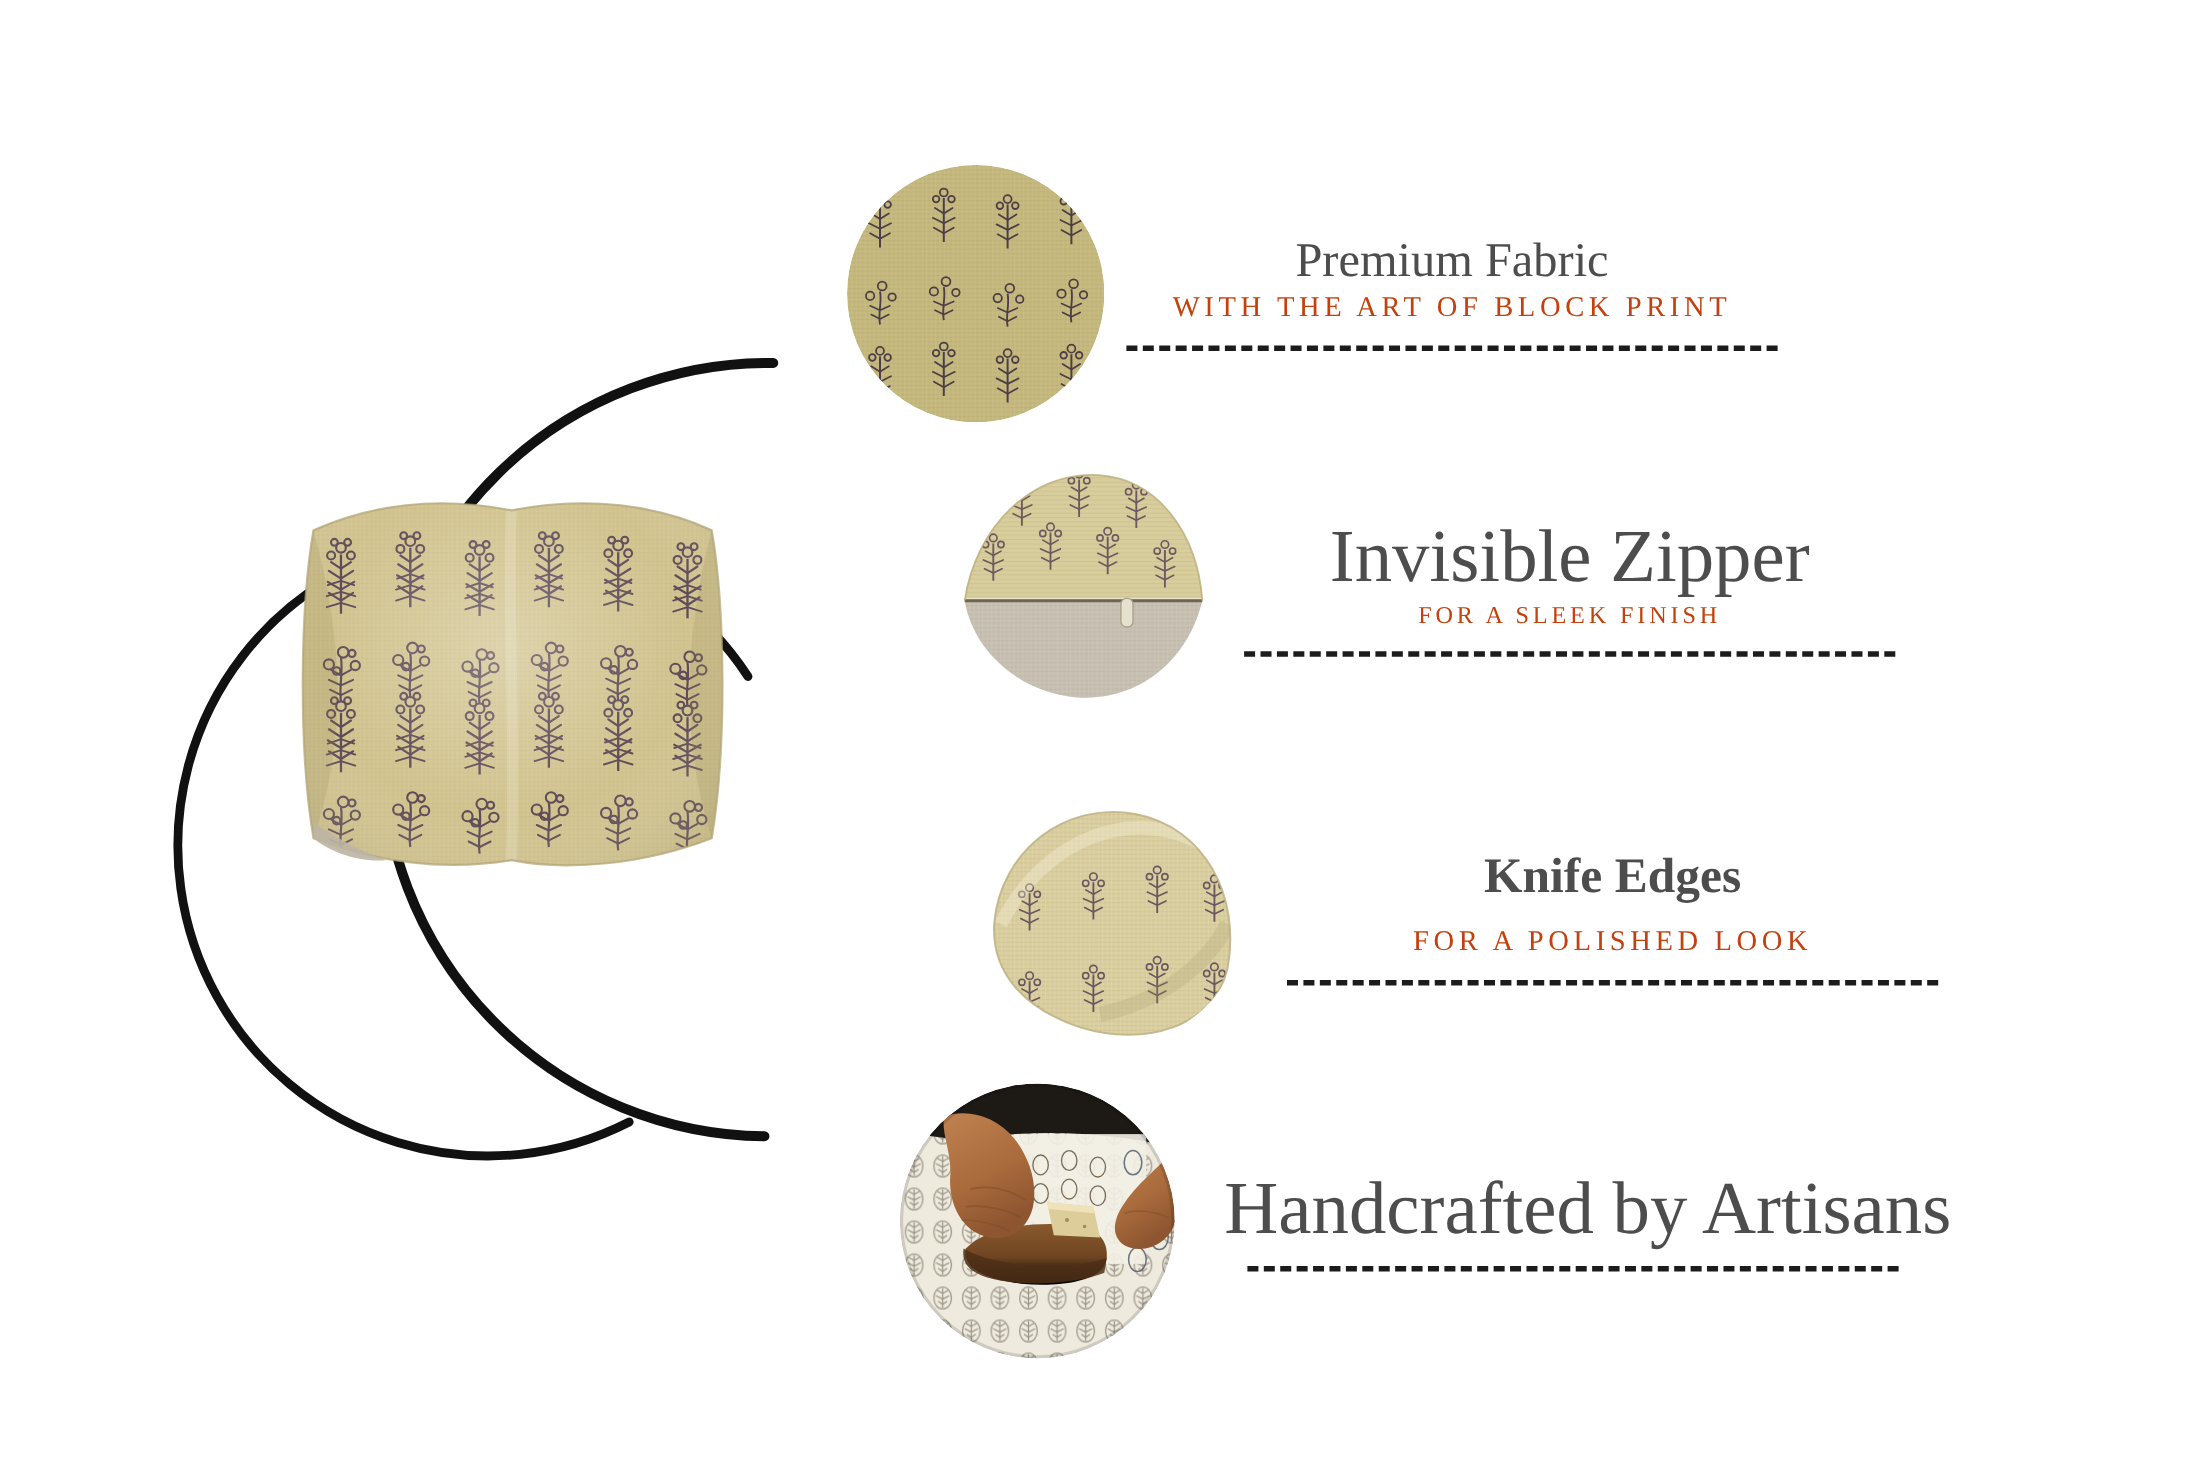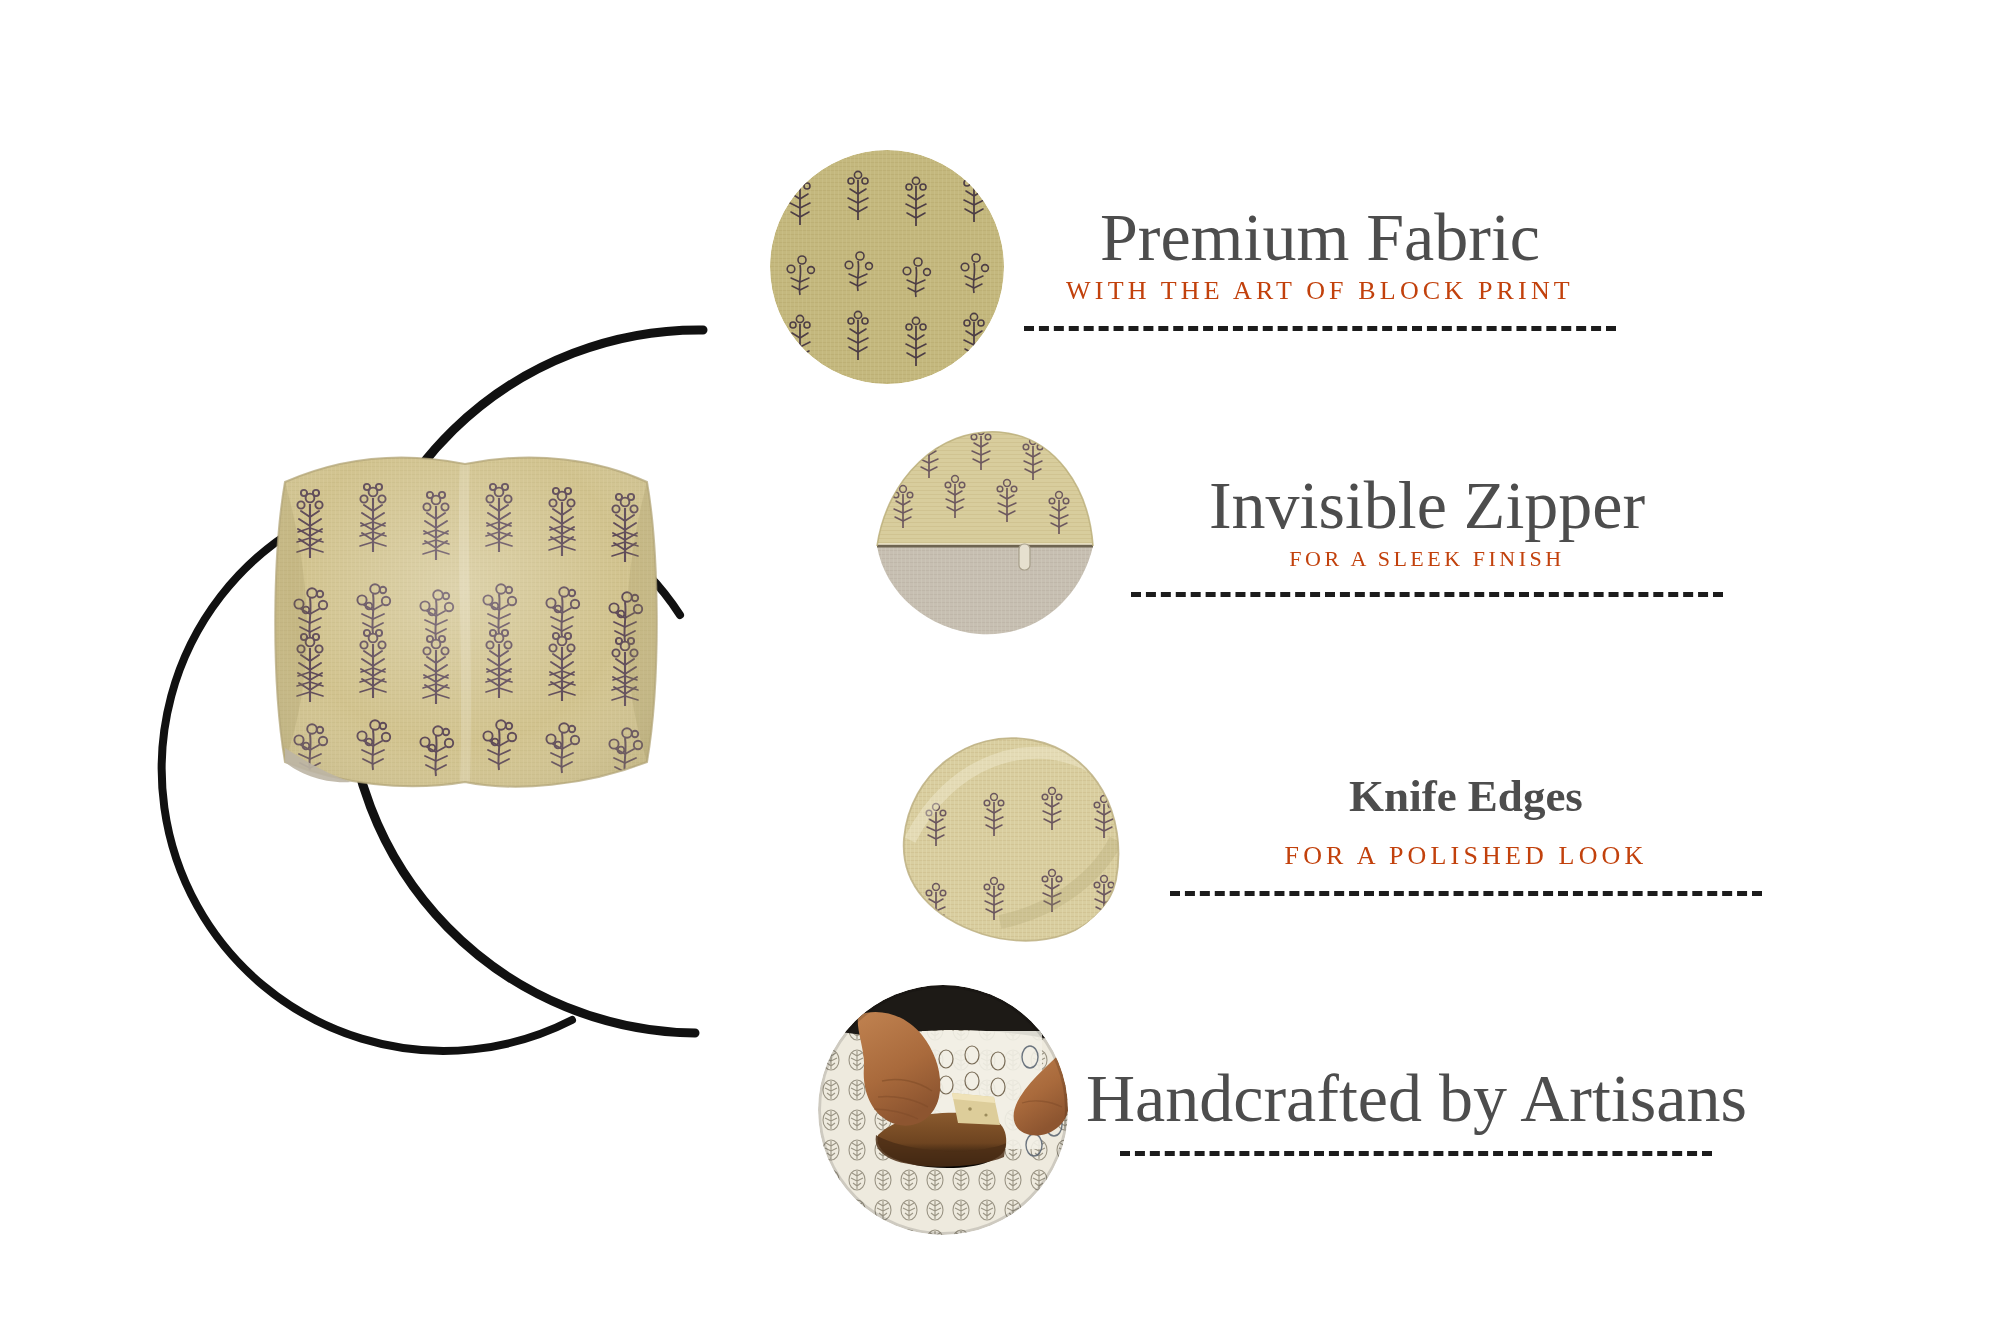--- a/index.html
+++ b/index.html
@@ -80,42 +80,42 @@
     border: 0;
     border-top: 5px dashed #1c1c1c;
     margin: 0;
     height: 0;
   }
 
   
   #feat-1 { left: 770px; top: 150px; }
   #feat-1 .feature-thumb { width: 234px; height: 234px; }
   #feat-1 .feature-text { margin-left: 20px; align-items: center; }
-  #feat-1 .feature-title { font-size: 68px; }
+  #feat-1 .feature-title { font-size: 44px; }
   #feat-1 .feature-sub { font-size: 26px; margin-top: 4px; }
   #feat-1 .feature-rule { width: 592px; margin-top: 20px; }
 
   #feat-2 { left: 869px; top: 418px; }
   #feat-2 .feature-thumb { width: 232px; height: 232px; }
   #feat-2 .feature-text { margin-left: 30px; align-items: center; }
   #feat-2 .feature-title { font-size: 68px; }
   #feat-2 .feature-sub { font-size: 22px; margin-top: 6px; }
   #feat-2 .feature-rule { width: 592px; margin-top: 20px; }
 
   #feat-3 { left: 890px; top: 720px; }
   #feat-3 .feature-thumb { width: 240px; height: 230px; }
   #feat-3 .feature-text { margin-left: 40px; align-items: center; }
   #feat-3 .feature-title { font-size: 45px; font-weight: bold; }
   #feat-3 .feature-sub { font-size: 26px; margin-top: 22px; }
   #feat-3 .feature-rule { width: 592px; margin-top: 20px; }
 
   #feat-4 { left: 818px; top: 985px; }
   #feat-4 .feature-thumb { width: 250px; height: 250px; }
   #feat-4 .feature-text { margin-left: 18px; align-items: center; }
-  #feat-4 .feature-title { font-size: 68px; }
+  #feat-4 .feature-title { font-size: 68px; margin-left: 27px; }
   #feat-4 .feature-sub { font-size: 26px; margin-top: 6px; }
   #feat-4 .feature-rule { width: 592px; margin-top: 18px; }
 
   svg { display: block; }
 </style>
 </head>
 <body>
 
 <div class="stage">
 

